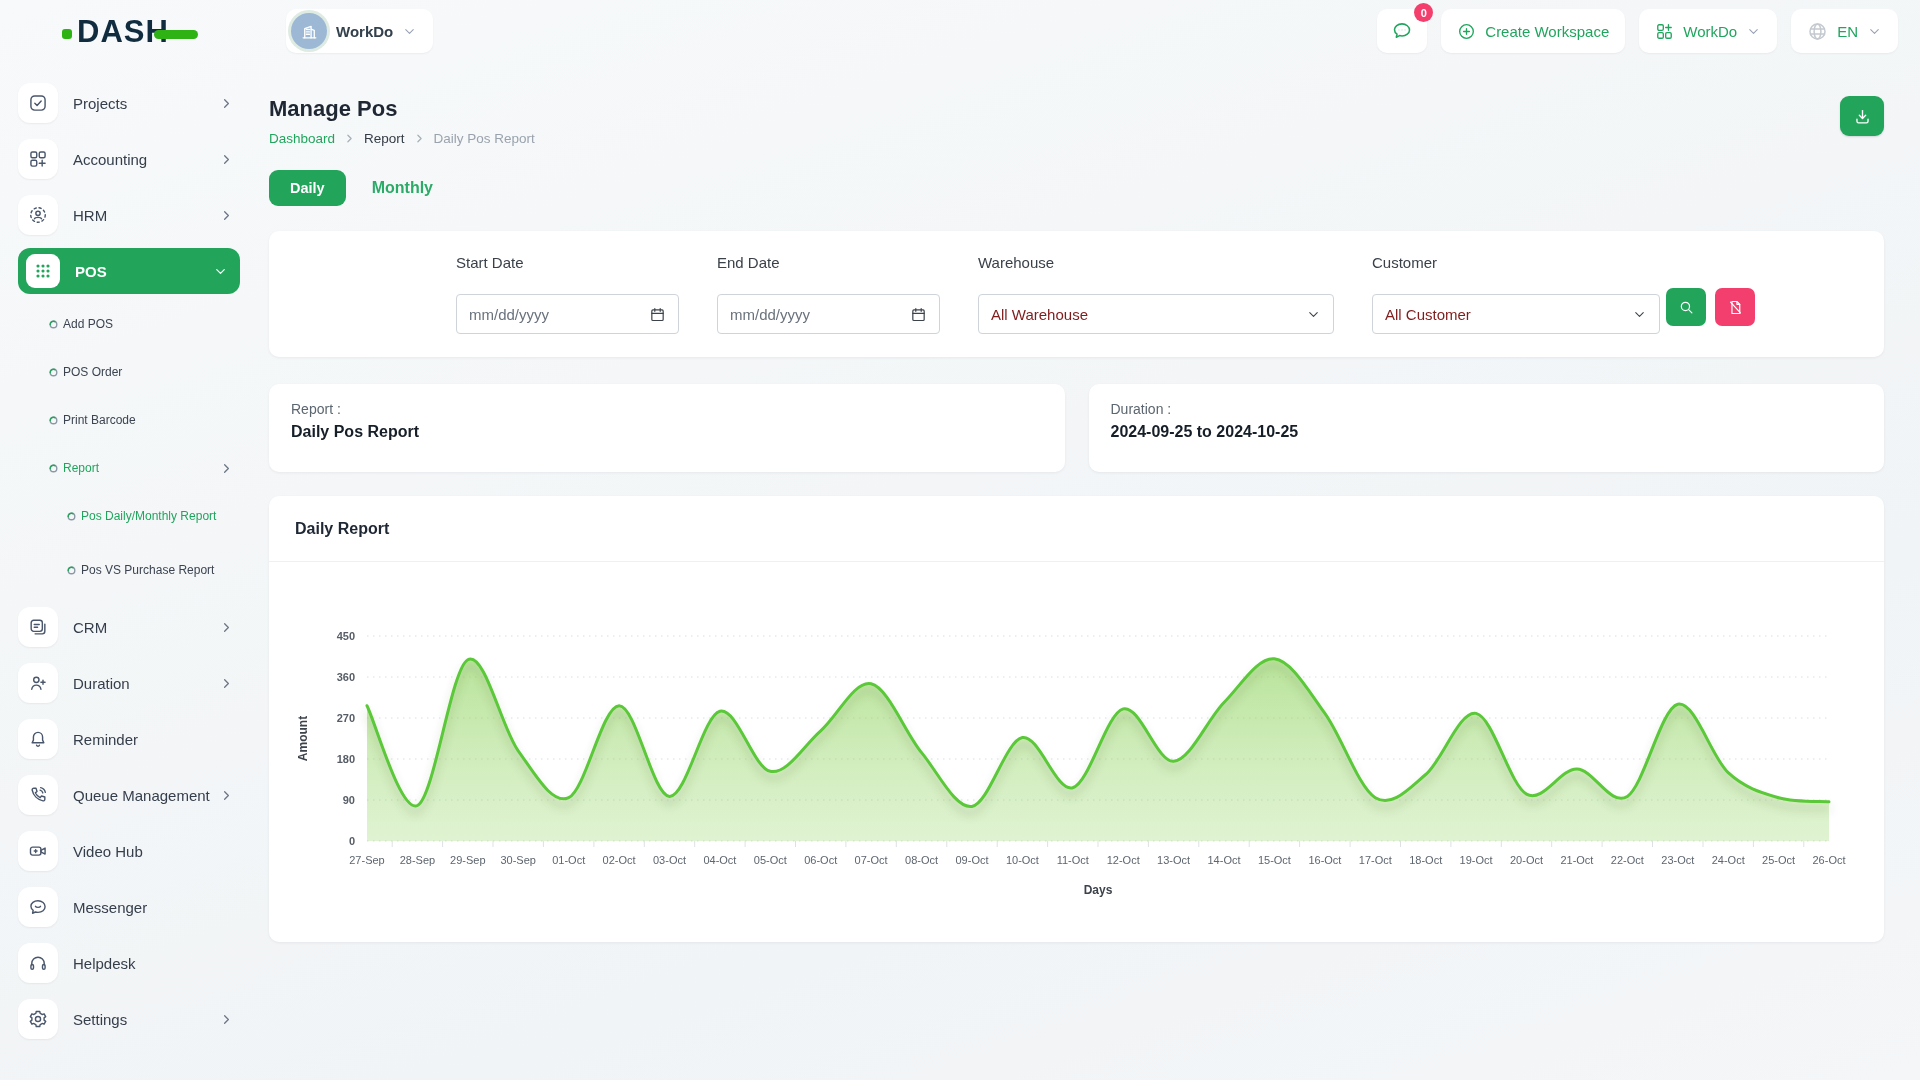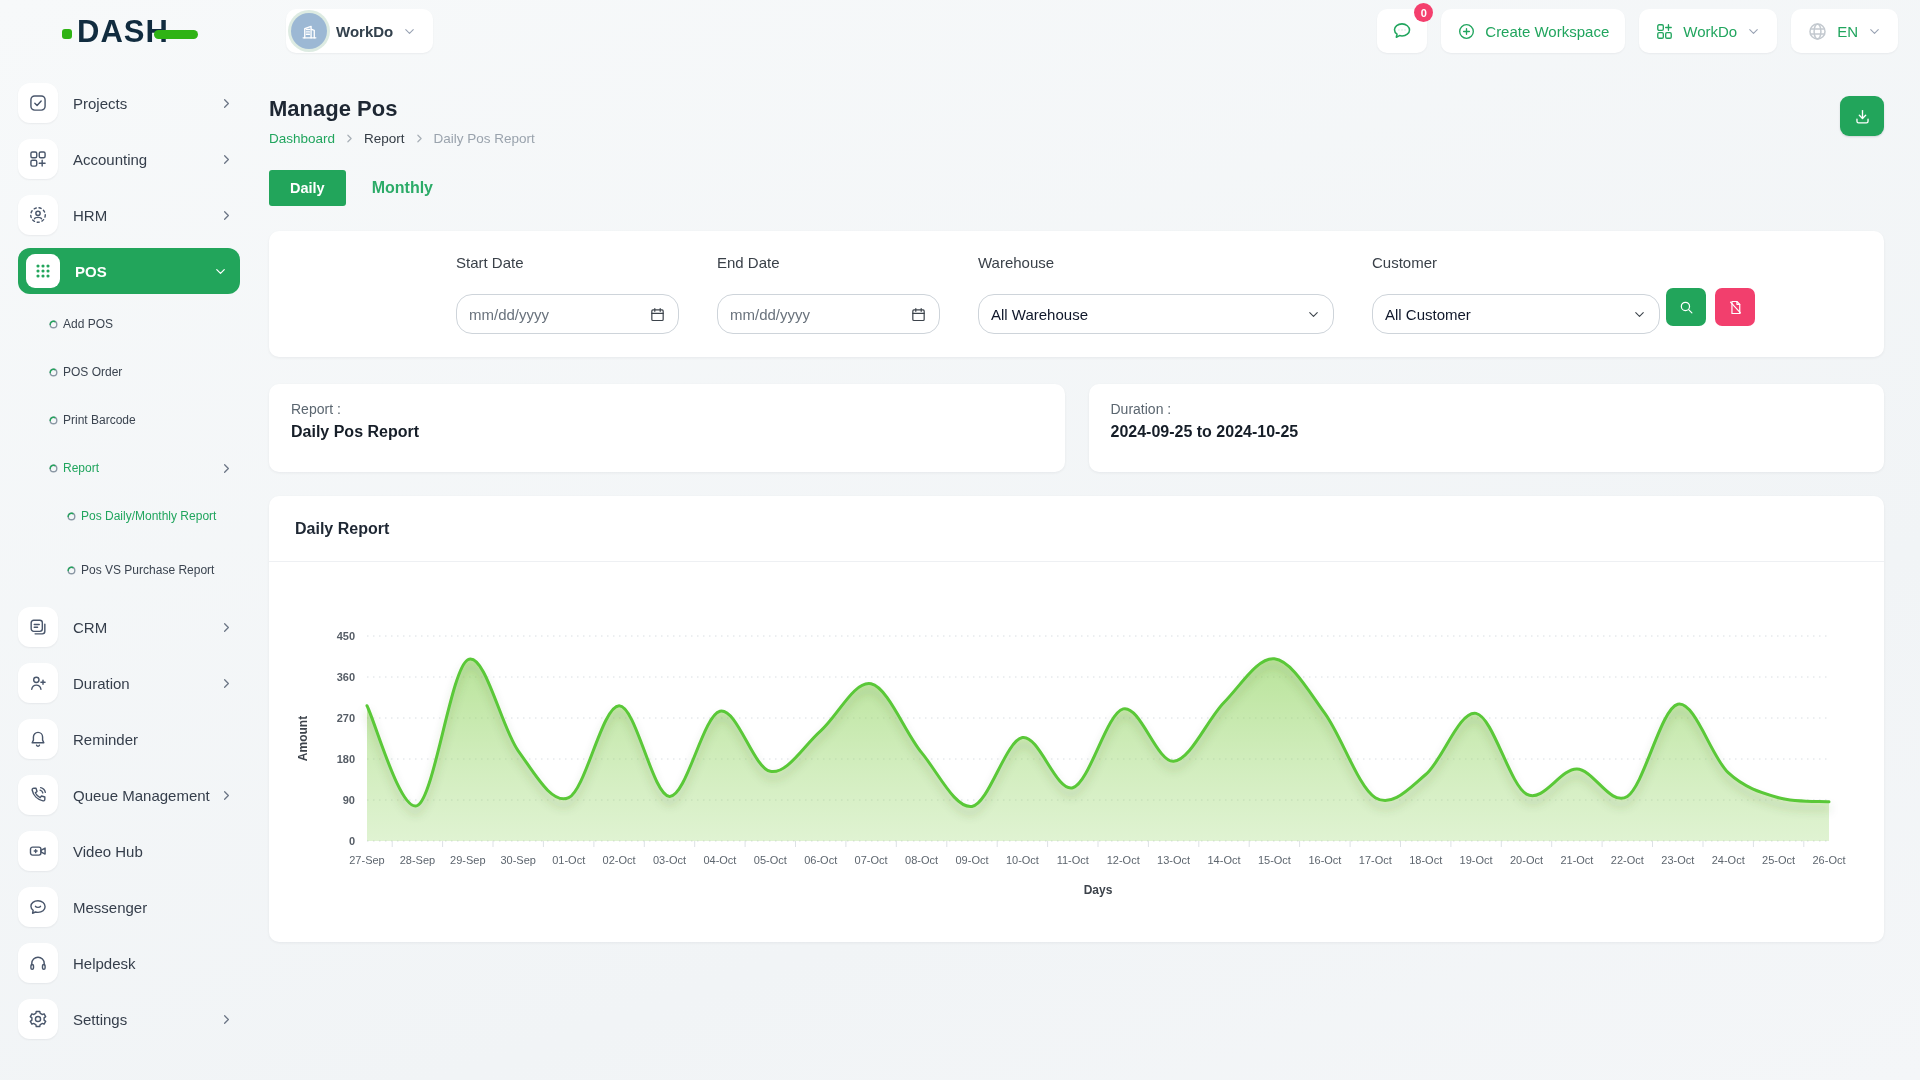--- a/index.html
+++ b/index.html
@@ -55,31 +55,31 @@
   .page-title { font-size:22px; font-weight:700; color:#1e2733; }
   .breadcrumb { margin-top:9px; display:flex; align-items:center; gap:8px; font-size:13.5px; }
   .bc-link { color:#21a55e; cursor:pointer; }
   .bc-mid { color:#343c45; font-weight:500; }
   .bc-cur { color:#9aa3ad; }
   .bc-sep { width:13px; height:13px; color:#a7aeb6; display:flex; }
   .bc-sep svg { width:13px; height:13px; fill:none; stroke:currentColor; stroke-width:2.2; stroke-linecap:round; stroke-linejoin:round; }
   .dl-btn { width:44px; height:40px; border:none; border-radius:9px; background:#22a55b; color:#fff; display:flex; align-items:center; justify-content:center; cursor:pointer; box-shadow:0 1px 2px rgba(16,24,40,.15); }
   .dl-btn .i { width:19px; height:19px; }
   .tabs { margin-top:24px; display:flex; align-items:center; gap:26px; }
-  .tab-active { border:none; background:#22a55b; color:#fff; font-size:14.5px; font-weight:600; padding:10px 21px; border-radius:3px; cursor:pointer; font-family:inherit; }
+  .tab-active { border:none; background:#22a55b; color:#fff; font-size:14.5px; font-weight:600; padding:10px 21px; border-radius:9px; cursor:pointer; font-family:inherit; }
   .tab-plain { border:none; background:transparent; color:#2cab68; font-size:16px; font-weight:600; cursor:pointer; font-family:inherit; }
 
   .card { background:#ffffff; border-radius:10px; box-shadow:0 1px 3px rgba(16,24,40,.06); }
   .filter-card { margin-top:25px; height:126px; display:flex; align-items:center; padding-left:187px; }
   .field { display:flex; flex-direction:column; margin-right:38px; }
   .field label { font-size:15px; color:#3a4149; margin-bottom:23px; }
-  .finput { height:40px; border:1px solid #ced4da; border-radius:16px; background:#fff; display:flex; align-items:center; justify-content:space-between; padding:0 12px; font-size:15px; color:#5b6570; cursor:pointer; }
+  .finput { height:40px; border:1px solid #ced4da; border-radius:4px; background:#fff; display:flex; align-items:center; justify-content:space-between; padding:0 12px; font-size:15px; color:#5b6570; cursor:pointer; }
   .finput.date { width:223px; color:#6a737d; }
   .finput .cal-i { width:17px; height:17px; color:#3c434b; }
-  .finput.select { color:#0f172a; }
+  .finput.select { color:#7f1d1d; }
   .w-ware { width:356px; } .w-cust { width:288px; }
   .finput .sel-chev { width:15px; height:15px; color:#3c434b; }
   .fbtns { display:flex; gap:9px; margin-left:6px; margin-top:26px; }
   .sq-btn { width:40px; height:38px; border:none; border-radius:7px; color:#fff; display:flex; align-items:center; justify-content:center; cursor:pointer; }
   .sq-btn .i { width:17px; height:17px; }
   .btn-green { background:#22a55b; } .btn-pink { background:#f23f6d; }
 
   .info-row { margin-top:27px; display:flex; gap:24px; }
   .info-card { flex:1; height:88px; padding:17px 22px; }
   .info-label { font-size:14px; color:#5b6670; }

